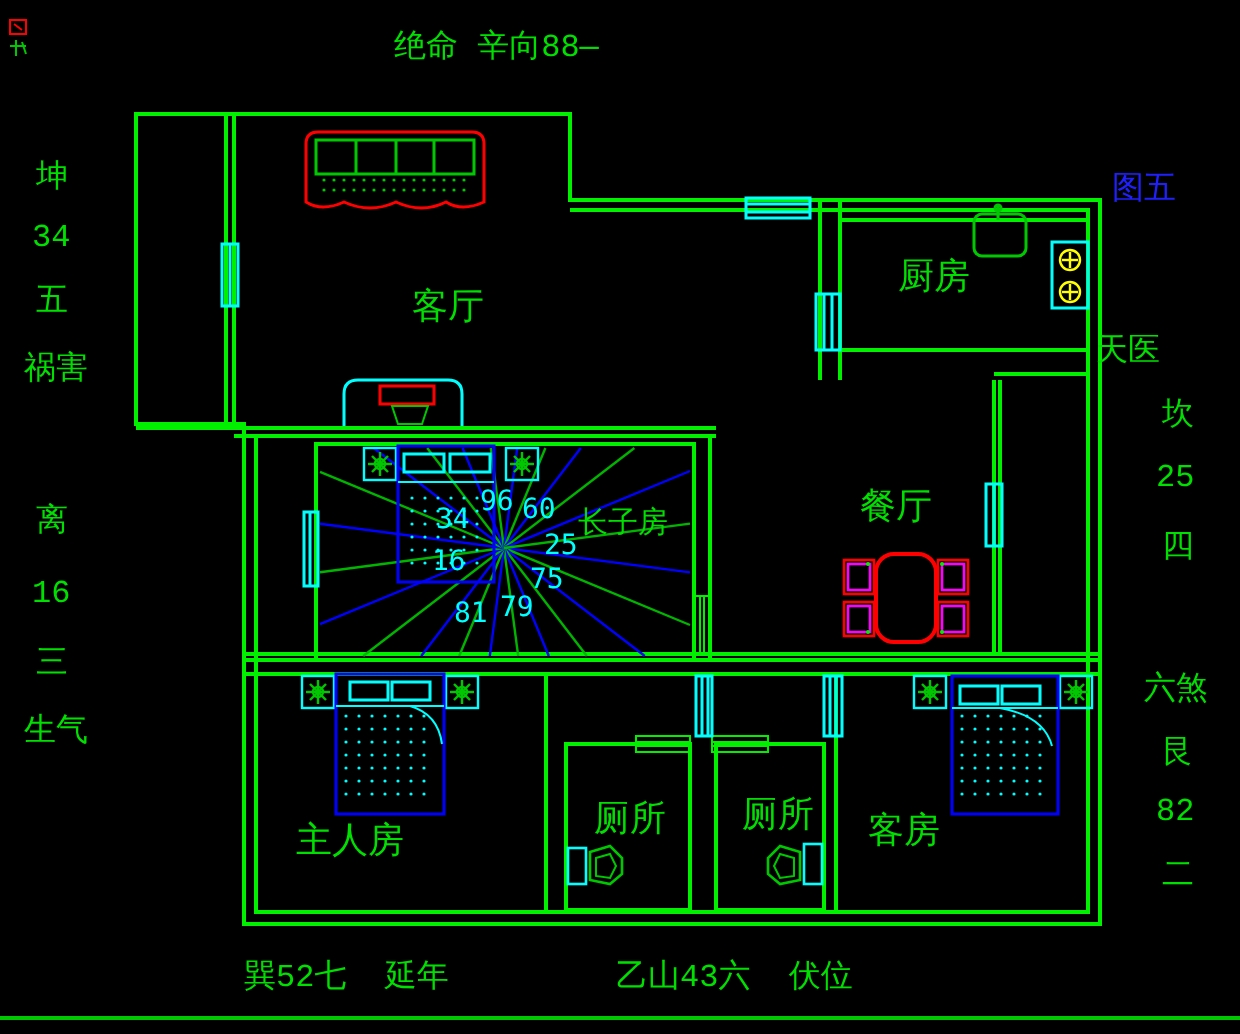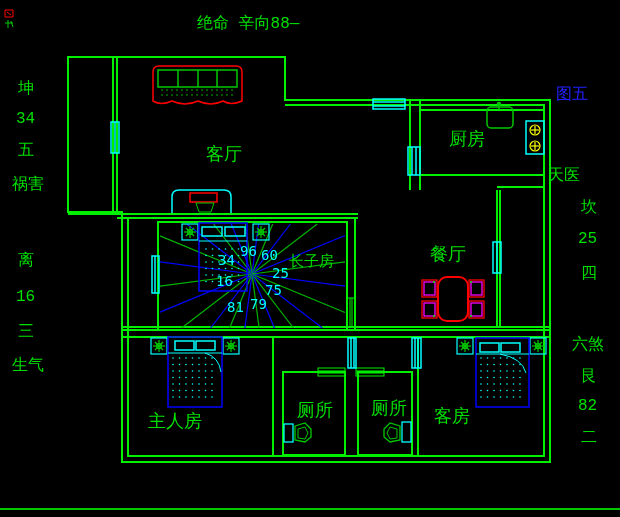--- a/index.html
+++ b/index.html
@@ -434,20 +434,22 @@
 
 <div class="lbl" style="left:548px;top:168px">天医</div>
 <div class="lbl" style="left:581px;top:200px">坎</div>
 <div class="lbl" style="left:578px;top:231px">25</div>
 <div class="lbl" style="left:581px;top:266px">四</div>
 <div class="lbl" style="left:572px;top:337px">六煞</div>
 <div class="lbl" style="left:581px;top:369px">艮</div>
 <div class="lbl" style="left:578px;top:398px">82</div>
 <div class="lbl" style="left:581px;top:430px">二</div>
 
+<div class="lbl" style="left:122px;top:481px">巽52七  延年</div>
+<div class="lbl" style="left:308px;top:481px">乙山43六  伏位</div>
 
 <div class="lbl room" style="left:206px;top:146px">客厅</div>
 <div class="lbl room" style="left:449px;top:131px">厨房</div>
 <div class="lbl room" style="left:430px;top:246px">餐厅</div>
 <div class="lbl small" style="left:289px;top:255px">长子房</div>
 <div class="lbl room" style="left:148px;top:413px">主人房</div>
 <div class="lbl room" style="left:297px;top:402px">厕所</div>
 <div class="lbl room" style="left:371px;top:400px">厕所</div>
 <div class="lbl room" style="left:434px;top:408px">客房</div>
 

